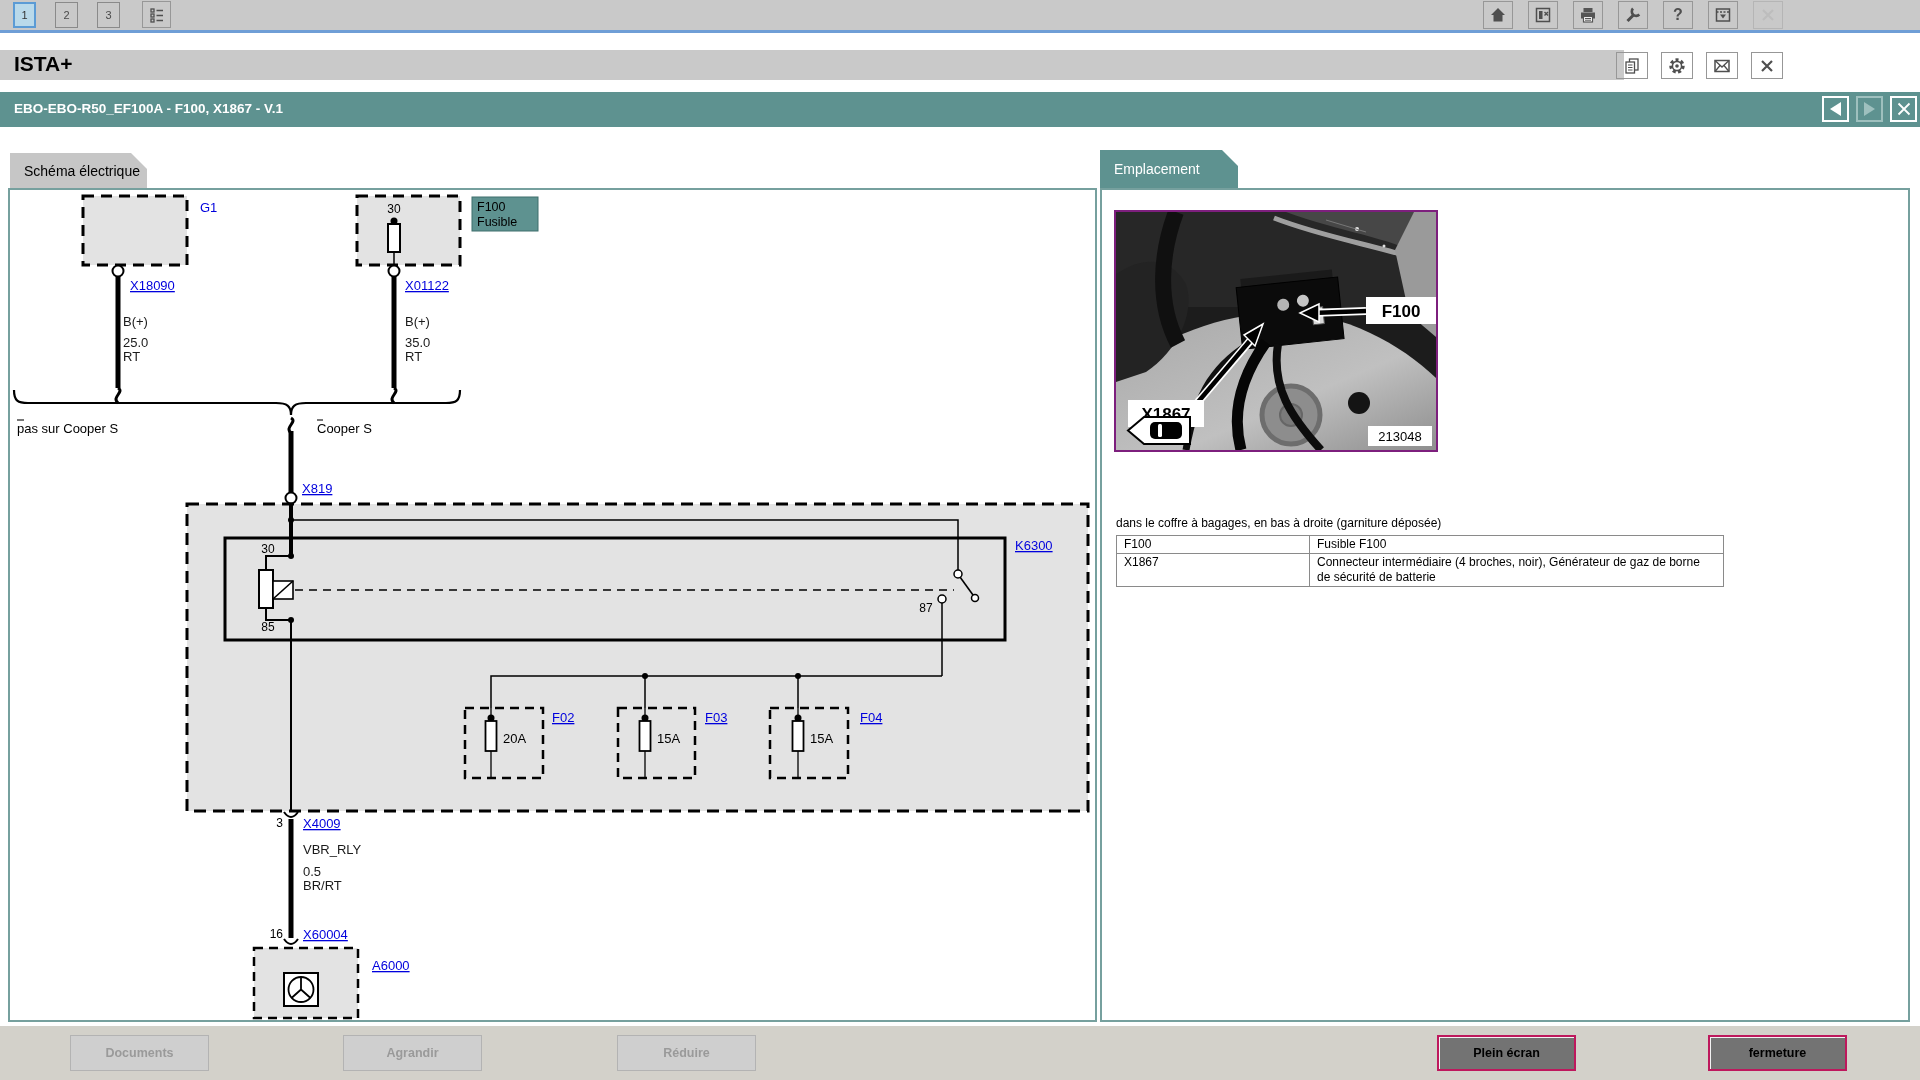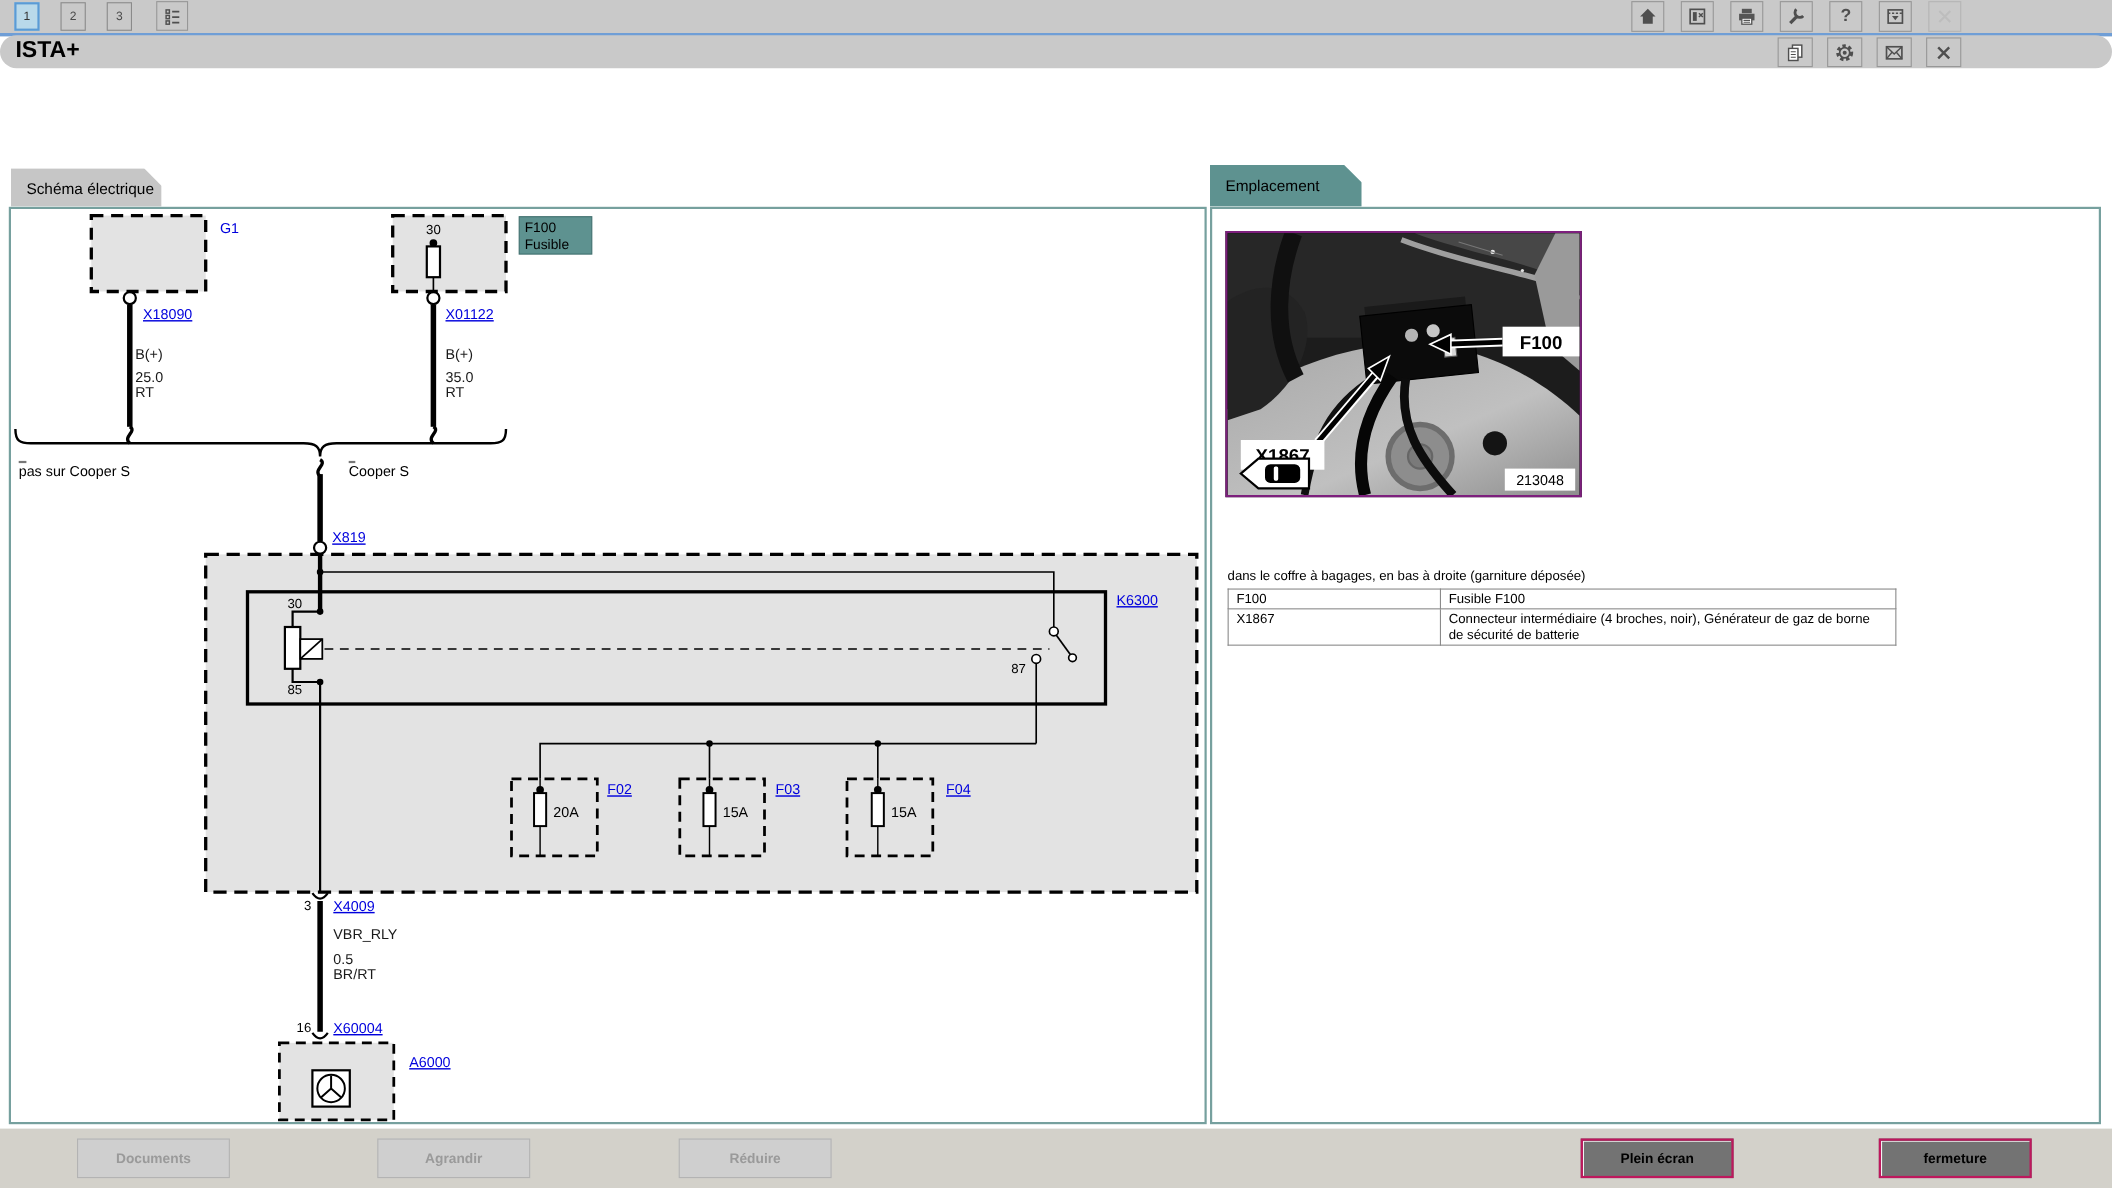--- a/index.html
+++ b/index.html
@@ -1,20 +1,20 @@
 <!DOCTYPE html>
 <html><head>
 <meta charset="utf-8">
 <style>
   html,body{margin:0;padding:0;background:#fff;}
   #app{position:relative;width:1920px;height:1080px;overflow:hidden;background:#fff;
        font-family:"Liberation Sans",sans-serif;-webkit-font-smoothing:antialiased;}
   
   .topbar{position:absolute;left:0;top:0;width:1920px;height:30px;background:#c9c9c9;border-bottom:3px solid #6f9ed6;}
-  .titlerow{position:absolute;left:0;top:32px;width:1920px;height:30px;background:#c9c9c9;border-radius:15px;}
+  .titlerow{position:absolute;left:0;top:50px;width:1624px;height:30px;background:#c9c9c9;}
   .appname{position:absolute;left:14px;top:2px;font-size:21px;font-weight:bold;color:#000;}
   .vehiclebar{position:absolute;left:0;top:63px;width:1920px;height:14px;background:#fff;border-bottom:3px solid #6f9ed6;
               font-size:12px;font-weight:bold;line-height:14px;}
   .vehiclebar span{position:absolute;top:0;white-space:nowrap;}
   .vlabel{color:#3c3c3c;}
   .vvalue{color:#000;}
   .tealbar{position:absolute;left:0;top:92px;width:1920px;height:35px;background:#5e9290;}
   .tealbar .doc-title{position:absolute;left:14px;top:9px;color:#fff;font-size:13.5px;font-weight:bold;}
   
   .numbtn{position:absolute;top:2px;width:23px;height:26px;box-sizing:border-box;border:1px solid #8a8a8a;
@@ -26,21 +26,21 @@
   .tealbtn{position:absolute;top:4px;width:27px;height:26px;box-sizing:border-box;border:2px solid #fff;
            display:flex;align-items:center;justify-content:center;background:transparent;}
   .tealbtn.disabled{border-color:#9ec0be;}
   .tri-l{width:0;height:0;border-top:7px solid transparent;border-bottom:7px solid transparent;border-right:11px solid #fff;}
   .tri-r{width:0;height:0;border-top:7px solid transparent;border-bottom:7px solid transparent;border-left:11px solid #9ec0be;}
   
   .tab{position:absolute;box-sizing:border-box;font-size:14px;}
   .tab-left{left:10px;top:153px;width:137px;height:35px;background:#c6c6c6;color:#000;
             clip-path:polygon(0 0,calc(100% - 16px) 0,100% 16px,100% 100%,0 100%);
             display:flex;align-items:center;padding-left:14px;}
-  .tab-right{left:1100px;top:150px;width:138px;height:38px;background:#5e9290;color:#000000;
+  .tab-right{left:1100px;top:150px;width:138px;height:38px;background:#5e9290;color:#ffffff;
              clip-path:polygon(0 0,calc(100% - 16px) 0,100% 16px,100% 100%,0 100%);
              display:flex;align-items:center;padding-left:14px;}
   
   .panel{position:absolute;box-sizing:border-box;border:2px solid #76a09e;background:#fff;}
   #left-panel{left:8px;top:188px;width:1089px;height:834px;}
   #right-panel{left:1100px;top:188px;width:810px;height:834px;}
   
   .schematic{position:absolute;left:0;top:0;}
   .schematic text{font-family:"Liberation Sans",sans-serif;font-size:13px;fill:#000;}
   .schematic text.pin{font-size:12px;}
@@ -149,20 +149,34 @@
       </svg>
     </div>
     <div class="icnbtn" style="left:1751px;top:2px;width:32px;height:27px;">
       <svg width="20" height="20">
         <path d="M5 5 L15 15 M15 5 L5 15" stroke="#4f4f4f" stroke-width="2.2" fill="none"></path>
       </svg>
     </div>
   </div>
 
 
+  <div class="tealbar">
+    <div class="doc-title">EBO-EBO-R50_EF100A - F100, X1867 - V.1</div>
+    <div class="tealbtn" style="left:1822px;">
+        <span class="tri-l"></span>
+      </div>
+    <div class="tealbtn disabled" style="left:1856px;">
+        <span class="tri-r"></span>
+      </div>
+    <div class="tealbtn" style="left:1890px;">
+      <svg width="18" height="18">
+        <path d="M3.5 3.5 L14.5 14.5 M14.5 3.5 L3.5 14.5" stroke="#fff" stroke-width="1.8" fill="none"></path>
+      </svg>
+    </div>
+  </div>
 
   <div class="tab tab-left">
       <span>Schéma électrique</span>
     </div>
   <div class="tab tab-right">
       <span>Emplacement</span>
     </div>
 
   <div id="left-panel" class="panel">
     <svg class="schematic" width="1085" height="830" viewBox="0 0 1085 830">

